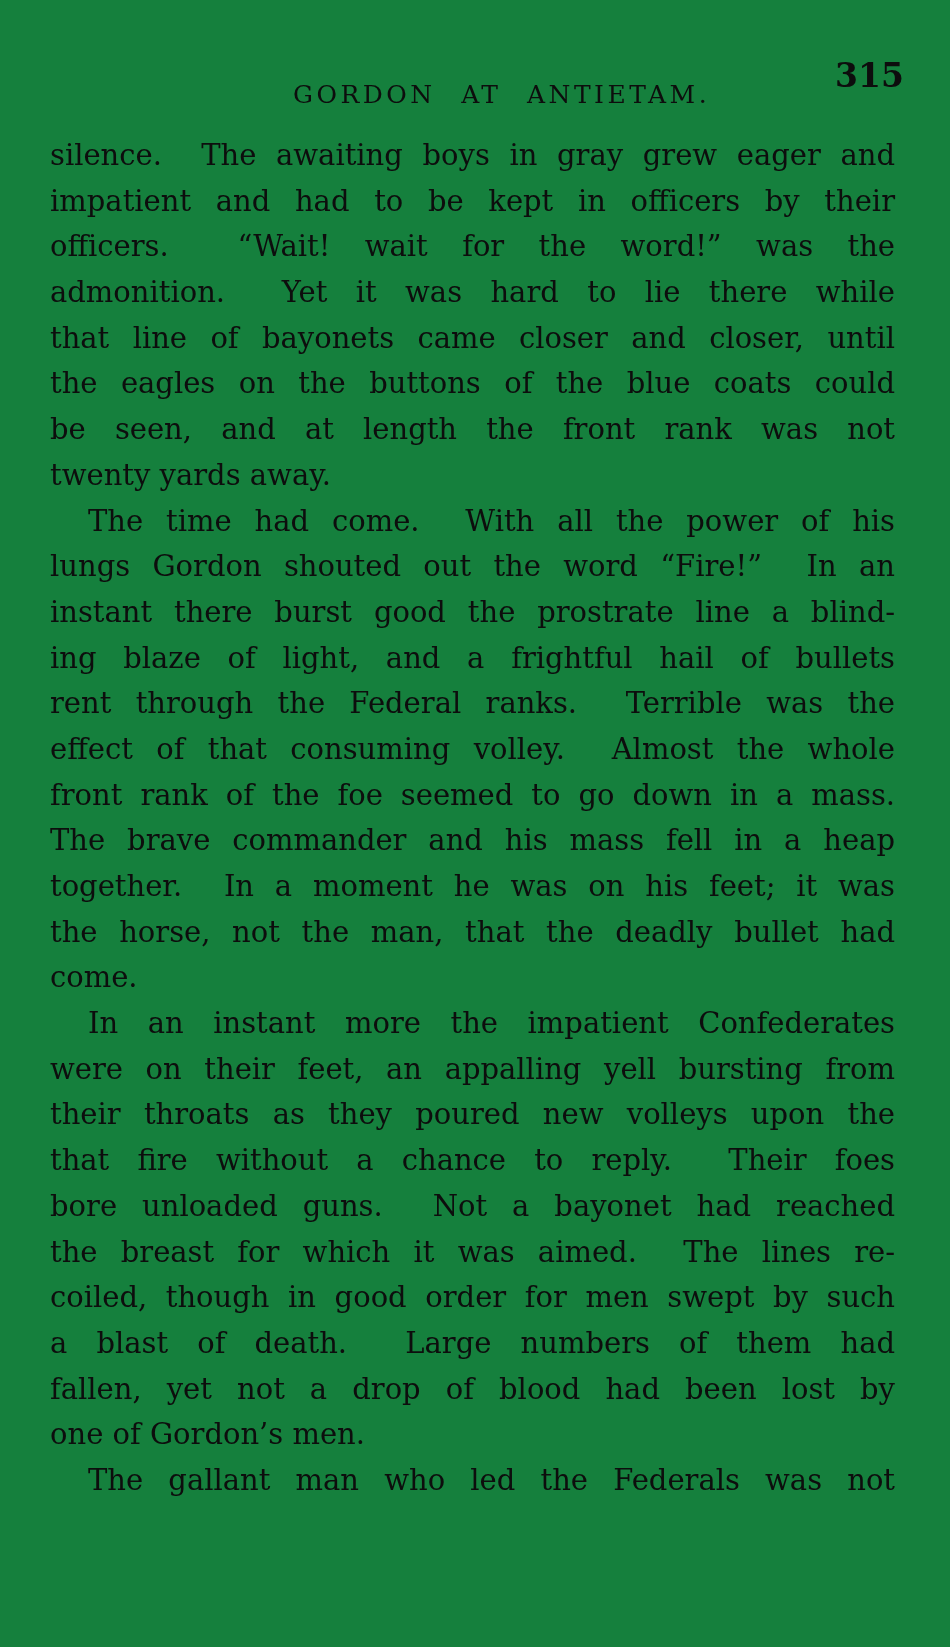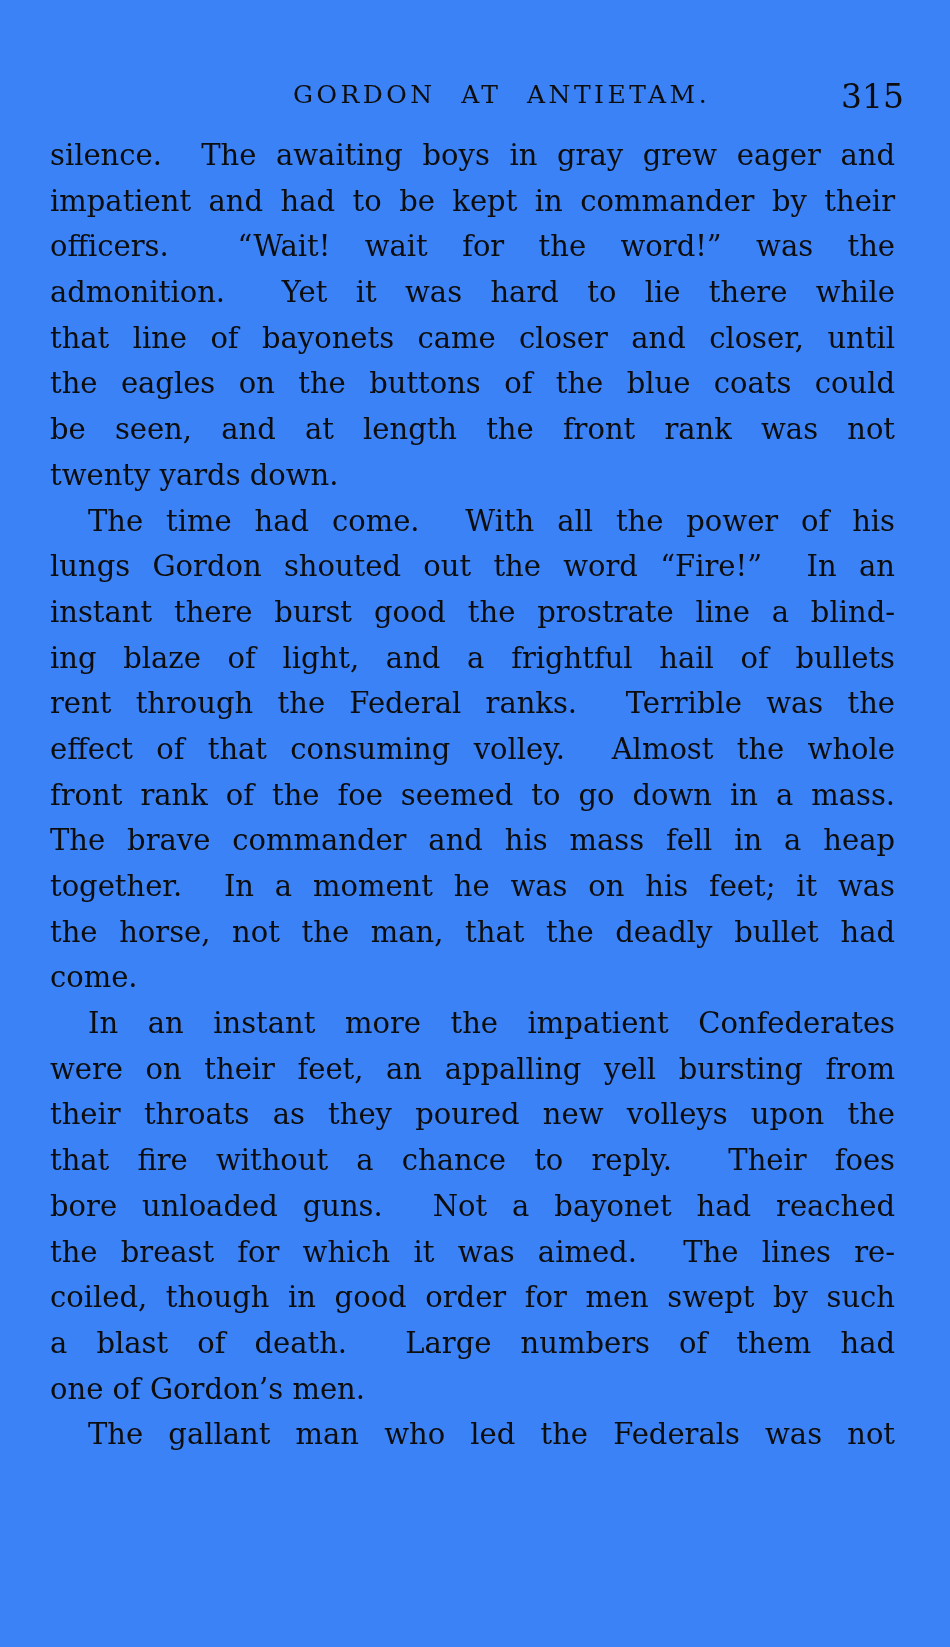--- a/index.html
+++ b/index.html
@@ -1,20 +1,20 @@
 <!DOCTYPE html>
 <html><head>
 <meta charset="utf-8">
 <style>
   html, body { margin: 0; padding: 0; background: #e8e8e8; }
   .page {
     position: relative;
     width: 950px;
     height: 1647px;
-    background: #3b82f6;
+    background: #15803d;
     font-family: "DejaVu Serif", "Liberation Serif", serif;
     color: #0d0d0d;
     overflow: hidden;
     margin: 0 auto;
   }
   .running-header {
     position: absolute;
     top: 0; left: 0;
     width: 100%;
     height: 120px;
@@ -25,23 +25,24 @@
     top: 82px;
     font-size: 25px;
     line-height: 1;
     letter-spacing: 3.5px;
     word-spacing: 14px;
     white-space: nowrap;
   }
   .page-number {
     position: absolute;
     right: 46px;
-    top: 80px;
+    top: 59px;
     font-size: 33px;
     line-height: 1;
+    font-weight: bold;
   }
   .text-block {
     position: absolute;
     top: 133px;
     left: 50px;
     width: 845px;
     font-size: 29px;
     line-height: 45.7px;
   }
   .line {
@@ -63,27 +64,27 @@
 <div class="page">
 
   <div class="running-header">
     <div class="header-title">GORDON AT ANTIETAM.</div>
     <div class="page-number">315</div>
   </div>
 
   <div class="text-block">
 
     <div class="line">silence.&nbsp; The awaiting boys in gray grew eager and</div>
-    <div class="line">impatient and had to be kept in commander by their</div>
+    <div class="line">impatient and had to be kept in officers by their</div>
     <div class="line">officers.&nbsp; “Wait! wait for the word!” was the</div>
     <div class="line">admonition.&nbsp; Yet it was hard to lie there while</div>
     <div class="line">that line of bayonets came closer and closer, until</div>
     <div class="line">the eagles on the buttons of the blue coats could</div>
     <div class="line">be seen, and at length the front rank was not</div>
-    <div class="line nojust">twenty yards down.</div>
+    <div class="line nojust">twenty yards away.</div>
 
     <div class="line indent">The time had come.&nbsp; With all the power of his</div>
     <div class="line">lungs Gordon shouted out the word “Fire!”&nbsp; In an</div>
     <div class="line">instant there burst good the prostrate line a blind-</div>
     <div class="line">ing blaze of light, and a frightful hail of bullets</div>
     <div class="line">rent through the Federal ranks.&nbsp; Terrible was the</div>
     <div class="line">effect of that consuming volley.&nbsp; Almost the whole</div>
     <div class="line">front rank of the foe seemed to go down in a mass.</div>
     <div class="line">The brave commander and his mass fell in a heap</div>
     <div class="line">together.&nbsp; In a moment he was on his feet; it was</div>
@@ -91,18 +92,19 @@
     <div class="line nojust">come.</div>
 
     <div class="line indent">In an instant more the impatient Confederates</div>
     <div class="line">were on their feet, an appalling yell bursting from</div>
     <div class="line">their throats as they poured new volleys upon the</div>
     <div class="line">that fire without a chance to reply.&nbsp; Their foes</div>
     <div class="line">bore unloaded guns.&nbsp; Not a bayonet had reached</div>
     <div class="line">the breast for which it was aimed.&nbsp; The lines re-</div>
     <div class="line">coiled, though in good order for men swept by such</div>
     <div class="line">a blast of death.&nbsp; Large numbers of them had</div>
+    <div class="line">fallen, yet not a drop of blood had been lost by</div>
     <div class="line nojust">one of Gordon’s men.</div>
 
     <div class="line indent">The gallant man who led the Federals was not</div>
   </div>
 
 </div>
 
 </body></html>

